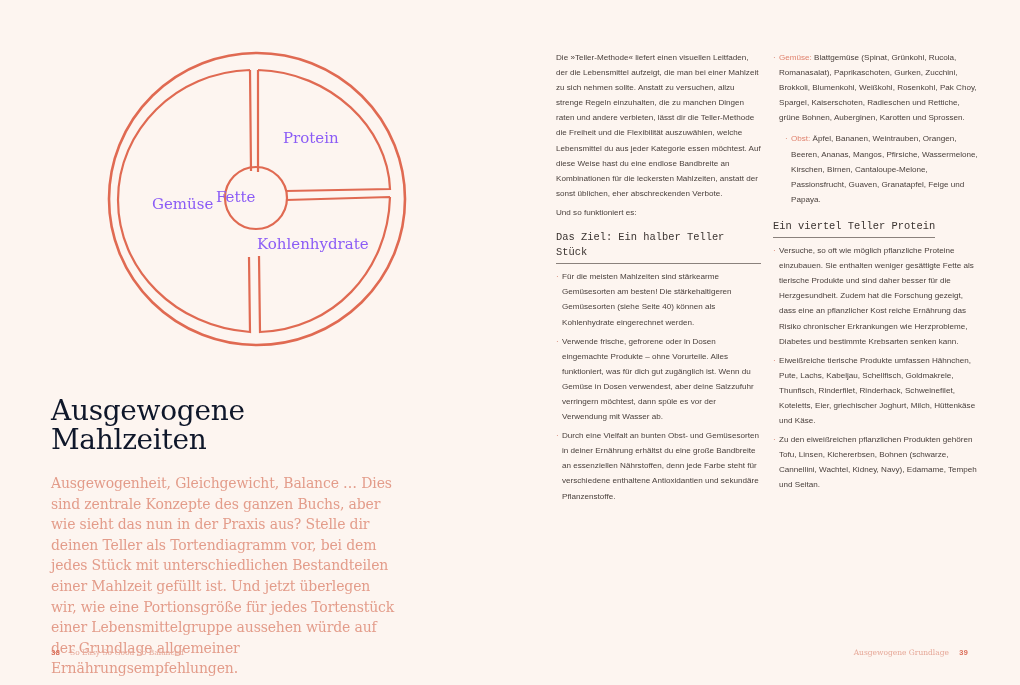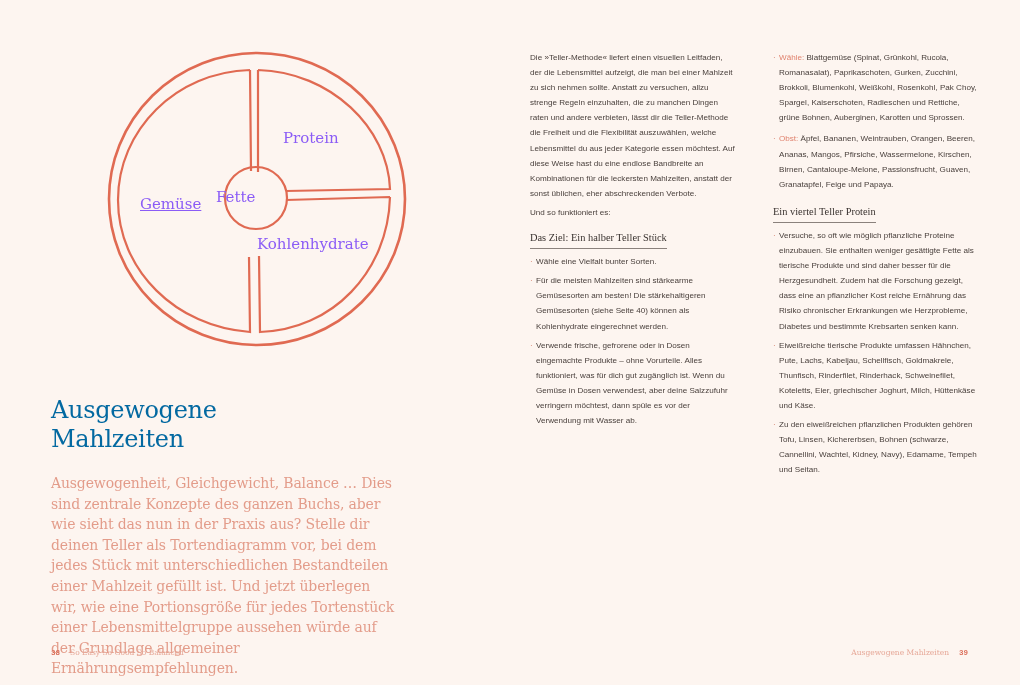--- a/index.html
+++ b/index.html
@@ -11,33 +11,33 @@
   .spread { position:absolute; inset:0; }
   .plate { position:absolute; left:106px; top:50px; width:302px; height:300px; }
   .plate svg { width:100%; height:100%; }
   .plate-label {
     position:absolute; font-family:"DejaVu Serif", serif; color:#8b5cf6;
     font-size:15px; white-space:nowrap;
   }
   .title {
     position:absolute; left:51px; top:396px; margin:0;
     font-family:"DejaVu Serif", serif; font-weight:normal;
-    color:#0369a1; font-size:24px; line-height:29px; letter-spacing:-0.3px;
+    color:#0f172a; font-size:28px; line-height:29px; letter-spacing:-0.3px;
   }
   .intro {
     position:absolute; left:51px; top:473px; width:345px; margin:0;
     font-family:"DejaVu Serif", serif; color:#e39c8a;
     font-size:14px; line-height:20.6px; letter-spacing:-0.15px;
   }
   .col { position:absolute; top:50px; width:205px; font-size:8.1px; line-height:15.1px; color:#4a413d; }
   .col p { margin:0 0 4px 0; }
-  .col1 { left:530px; }
+  .col1 { left:556px; }
   .col2 { left:773px; }
   .subhead {
-    font-family:Liberation Serif, serif; font-size:10.4px; color:#3a3330;
+    font-family:Liberation Mono, monospace; font-size:10.4px; color:#3a3330;
     padding-bottom:3px; border-bottom:1px solid #8a817c; display:inline-block;
     margin:6px 0 5px 0;
   }
   .bullet { position:relative; padding-left:6px; margin:0 0 5px 0; }
   .bullet::before { content:"·"; position:absolute; left:0; top:0; color:#d88a78; }
   .kw { color:#e0836f; }
   .footer { position:absolute; top:648px; font-family:"DejaVu Serif", serif; font-size:7.5px; color:#e6a898; }
   .footer .pg { color:#db6f5a; font-weight:bold; font-family:Liberation Mono, monospace; }
   .footer-left { left:51px; }
   .footer-left .pg { margin-right:10px; }
@@ -61,55 +61,55 @@
         <path d="M144 20 C 70 22, 12 80, 12 150 C 12 220, 70 277, 144 282 L 143 207 M 144 20 L 145 121"></path>
 
         <path d="M152 20 C 225 22, 282 78, 284 139 L 180 141 M152 20 L 152 122"></path>
 
         <path d="M284 147 C 282 222, 226 280, 154 282 L 153 206 M 284 147 L 180 150"></path>
 
         <circle cx="150" cy="148" r="31"></circle>
       </g>
     </svg>
     <span class="plate-label" style="left:177px; top:79px;">Protein</span>
-    <span class="plate-label" style="left:34px; top:145px;text-decoration:underline;">Gemüse</span>
+    <span class="plate-label" style="left:46px; top:145px;">Gemüse</span>
     <span class="plate-label" style="left:110px; top:138px;">Fette</span>
     <span class="plate-label" style="left:151px; top:185px;">Kohlenhydrate</span>
   </div>
 
   <h1 class="title">
     <span>Ausgewogene</span><br>
     <span>Mahlzeiten</span>
   </h1>
   <p class="intro">Ausgewogenheit, Gleichgewicht, Balance … Dies sind zentrale Konzepte des ganzen Buchs, aber wie sieht das nun in der Praxis aus? Stelle dir deinen Teller als Tortendiagramm vor, bei dem jedes Stück mit unterschiedlichen Bestandteilen einer Mahlzeit gefüllt ist. Und jetzt überlegen wir, wie eine Portionsgröße für jedes Tortenstück einer Lebensmittelgruppe aussehen würde auf der Grundlage allgemeiner Ernährungsempfehlungen.</p>
 
   <div class="footer footer-left">
     <span class="pg">38</span><span>So Easy So Good So Balanced</span>
   </div>
 
   <div class="col col1">
     <p>Die »Teller-Methode« liefert einen visuellen Leitfaden, der die Lebensmittel aufzeigt, die man bei einer Mahlzeit zu sich nehmen sollte. Anstatt zu versuchen, allzu strenge Regeln einzuhalten, die zu manchen Dingen raten und andere verbieten, lässt dir die Teller-Methode die Freiheit und die Flexibilität auszuwählen, welche Lebensmittel du aus jeder Kategorie essen möchtest. Auf diese Weise hast du eine endlose Bandbreite an Kombinationen für die leckersten Mahlzeiten, anstatt der sonst üblichen, eher abschreckenden Verbote.</p>
     <p>Und so funktioniert es:</p>
     <div class="subhead">Das Ziel: Ein halber Teller Stück</div>
-    <p class="bullet">Wähle eine Vielfalt bunter Sorten.</p>
     <p class="bullet">Für die meisten Mahlzeiten sind stärkearme Gemüsesorten am besten! Die stärkehaltigeren Gemüsesorten (siehe Seite 40) können als Kohlenhydrate eingerechnet werden.</p>
     <p class="bullet">Verwende frische, gefrorene oder in Dosen eingemachte Produkte – ohne Vorurteile. Alles funktioniert, was für dich gut zugänglich ist. Wenn du Gemüse in Dosen verwendest, aber deine Salzzufuhr verringern möchtest, dann spüle es vor der Verwendung mit Wasser ab.</p>
+    <p class="bullet">Durch eine Vielfalt an bunten Obst- und Gemüsesorten in deiner Ernährung erhältst du eine große Bandbreite an essenziellen Nährstoffen, denn jede Farbe steht für verschiedene enthaltene Antioxidantien und sekundäre Pflanzenstoffe.</p>
   </div>
 
   <div class="col col2">
     <p class="bullet">
-      <span class="kw">Wähle:</span>
+      <span class="kw">Gemüse:</span>
       <span>Blattgemüse (Spinat, Grünkohl, Rucola, Romanasalat), Paprikaschoten, Gurken, Zucchini, Brokkoli, Blumenkohl, Weißkohl, Rosenkohl, Pak Choy, Spargel, Kaiserschoten, Radieschen und Rettiche, grüne Bohnen, Auberginen, Karotten und Sprossen.</span>
     </p>
-    <p class="bullet" style="margin-top:6px;">
+    <p class="bullet" style="margin-top:6px;margin-left:12px;">
       <span class="kw">Obst:</span>
       <span>Äpfel, Bananen, Weintrauben, Orangen, Beeren, Ananas, Mangos, Pfirsiche, Wassermelone, Kirschen, Birnen, Cantaloupe-Melone, Passionsfrucht, Guaven, Granatapfel, Feige und Papaya.</span>
     </p>
     <div class="subhead" style="margin-top:8px;">Ein viertel Teller Protein</div>
     <p class="bullet">Versuche, so oft wie möglich pflanzliche Proteine einzubauen. Sie enthalten weniger gesättigte Fette als tierische Produkte und sind daher besser für die Herzgesundheit. Zudem hat die Forschung gezeigt, dass eine an pflanzlicher Kost reiche Ernährung das Risiko chronischer Erkrankungen wie Herzprobleme, Diabetes und bestimmte Krebsarten senken kann.</p>
     <p class="bullet">Eiweißreiche tierische Produkte umfassen Hähnchen, Pute, Lachs, Kabeljau, Schellfisch, Goldmakrele, Thunfisch, Rinderfilet, Rinderhack, Schweinefilet, Koteletts, Eier, griechischer Joghurt, Milch, Hüttenkäse und Käse.</p>
     <p class="bullet">Zu den eiweißreichen pflanzlichen Produkten gehören Tofu, Linsen, Kichererbsen, Bohnen (schwarze, Cannellini, Wachtel, Kidney, Navy), Edamame, Tempeh und Seitan.</p>
   </div>
 
   <div class="footer footer-right">
-    <span>Ausgewogene Mahlzeiten</span><span class="pg">39</span>
+    <span>Ausgewogene Grundlage</span><span class="pg">39</span>
   </div>
 </div>
 
 </body></html>

